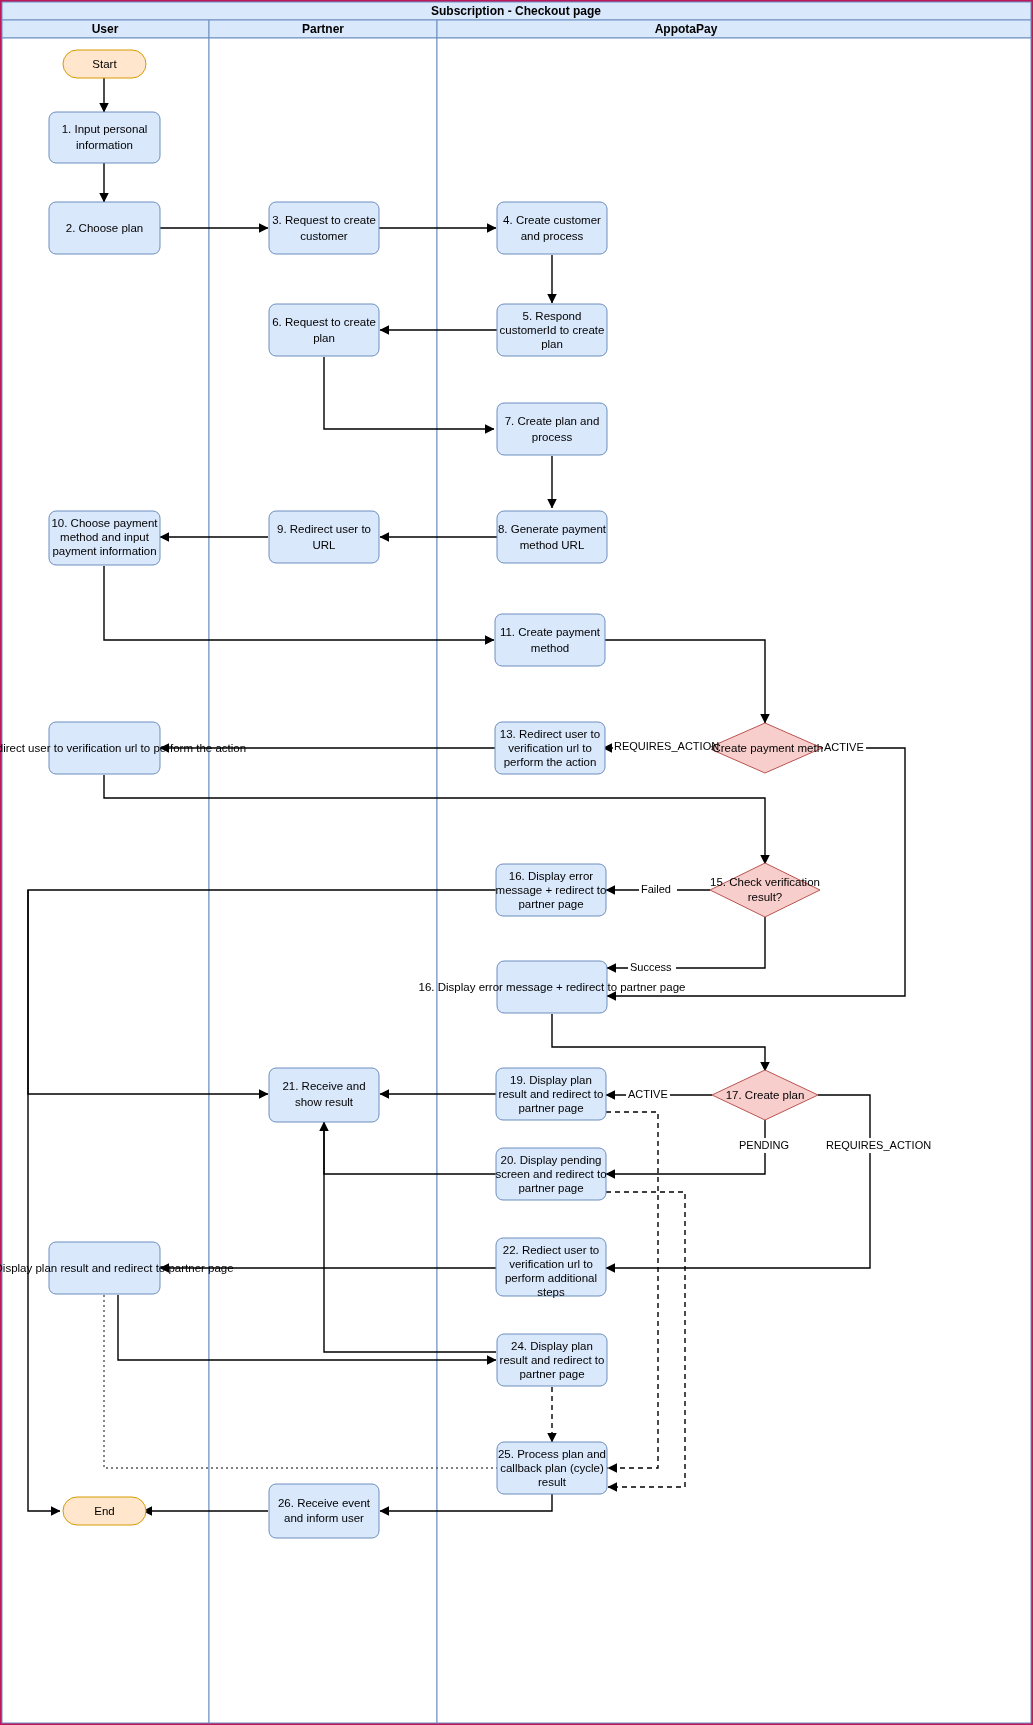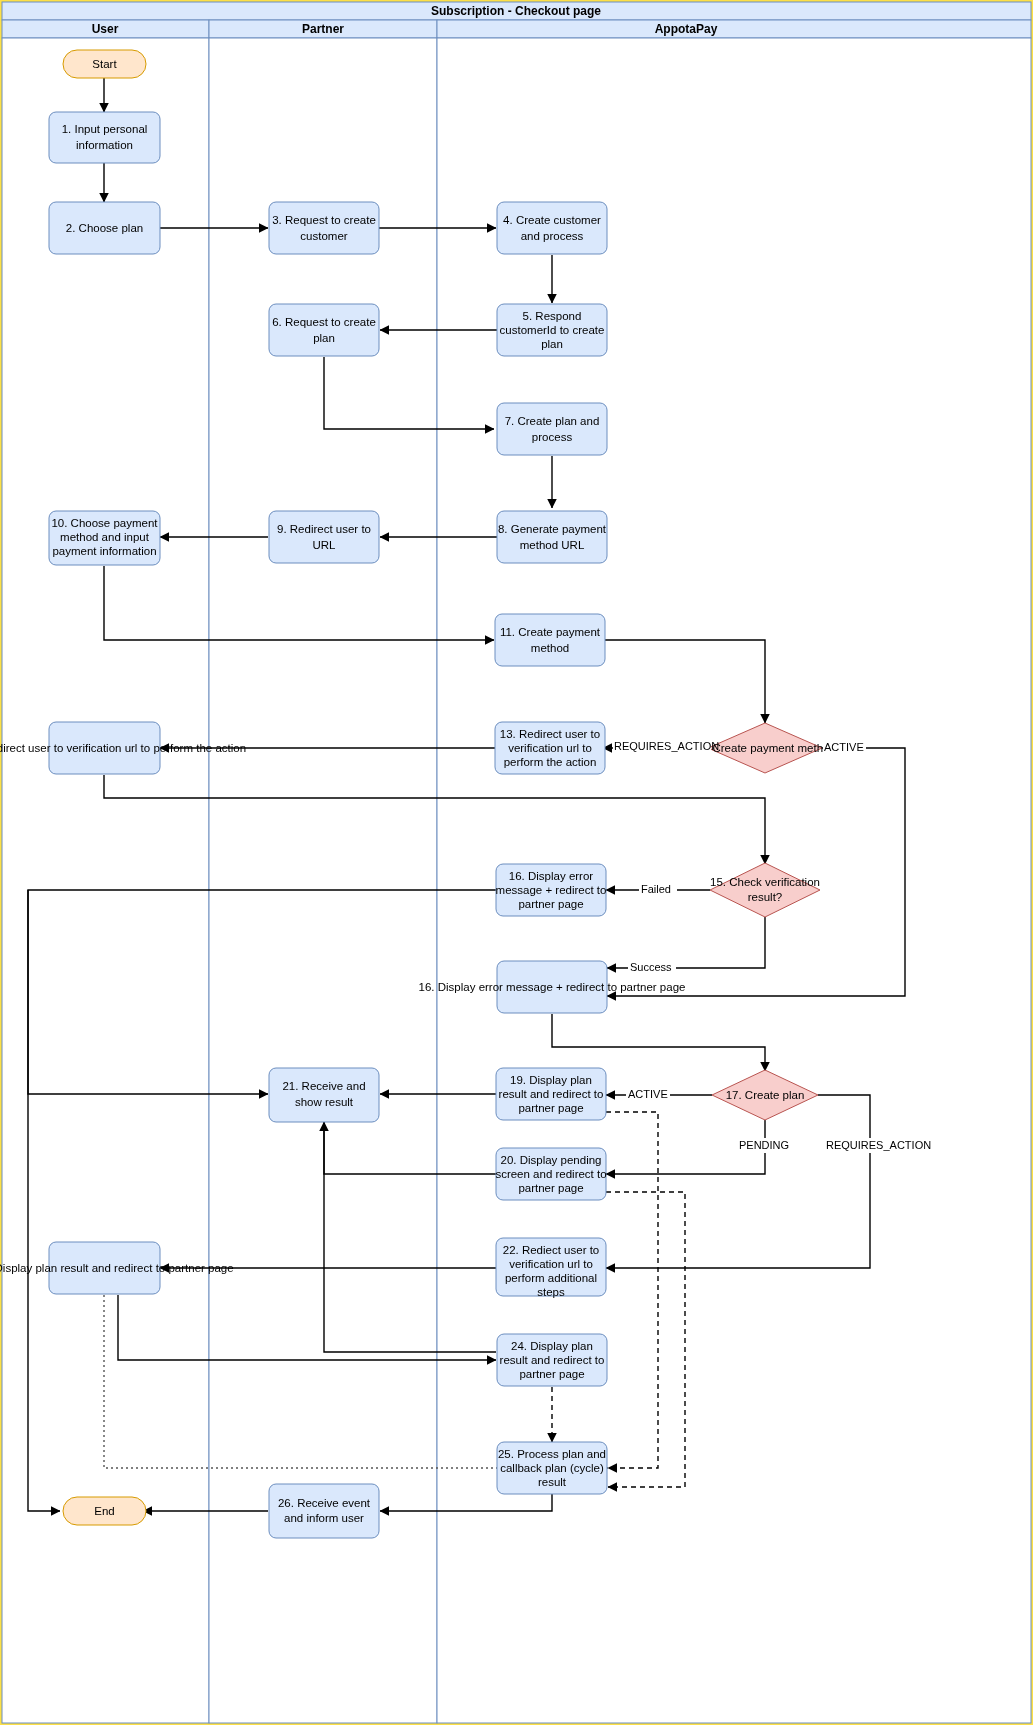--- a/index.html
+++ b/index.html
@@ -5,21 +5,21 @@
   html, body {
     margin: 0;
     padding: 0;
     background: #ffffff;
     font-family: "Liberation Sans", sans-serif;
   }
   #page {
     position: relative;
     width: 1033px;
     height: 1725px;
-    background: #fde047;
+    background: #be185d;
     overflow: hidden;
   }
   svg.flow {
     position: absolute;
     top: 0; left: 0;
     width: 1033px;
     height: 1725px;
   }
   .node-text {
     font-family: "Liberation Sans", sans-serif;

